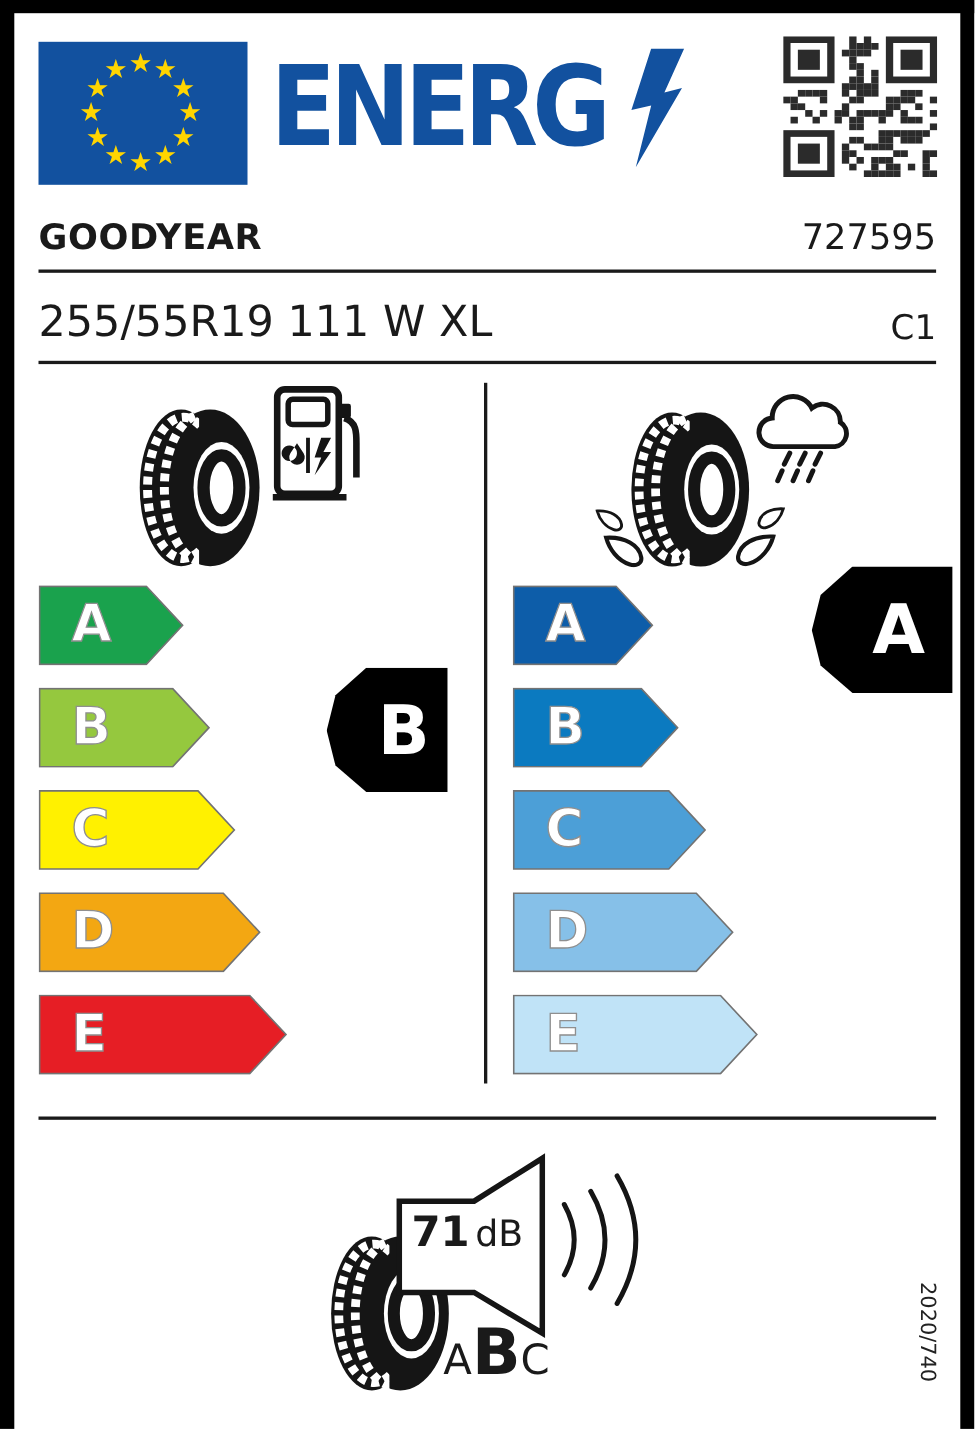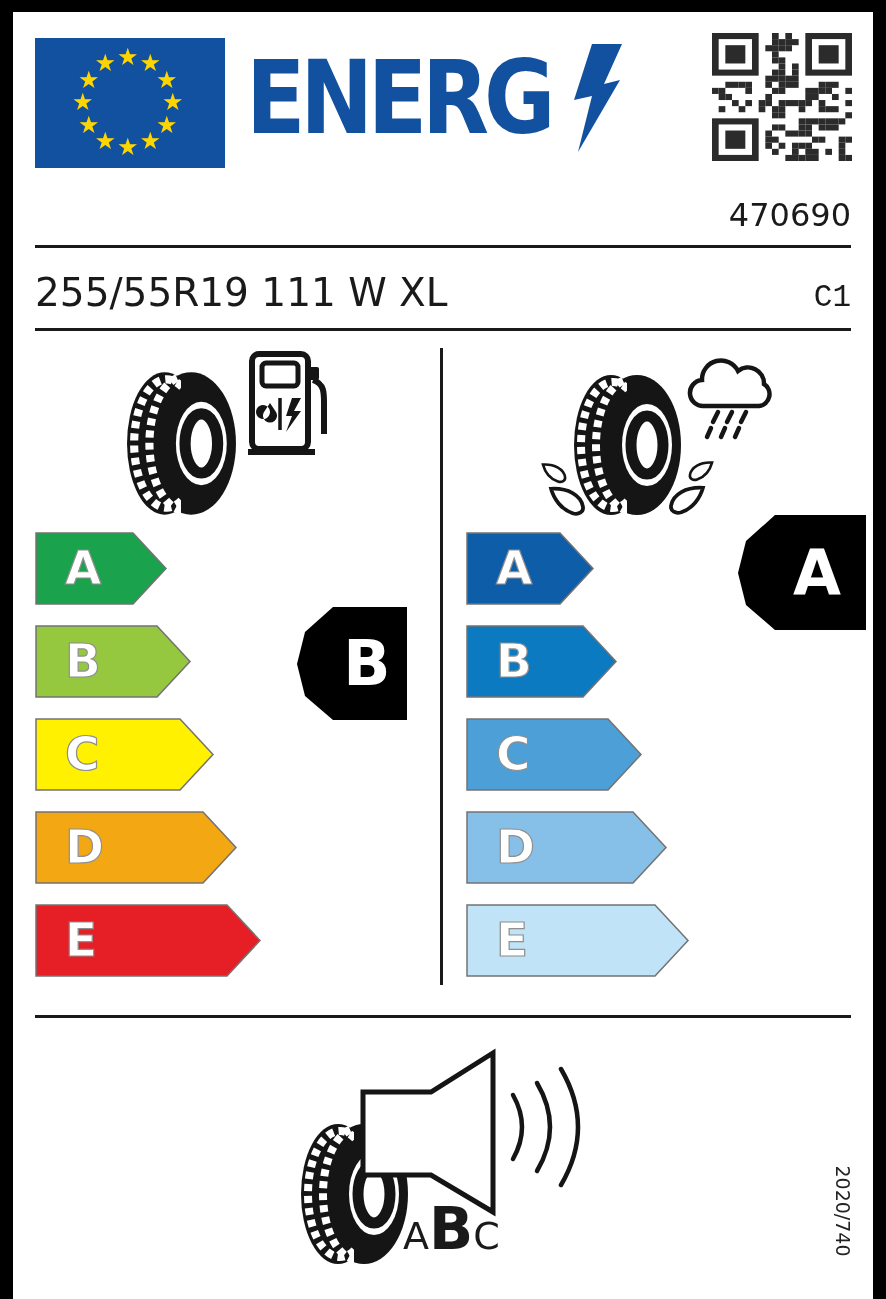--- a/index.html
+++ b/index.html
@@ -19,21 +19,21 @@
   .star { position:absolute; font-size:24px; color:#ffd500; line-height:1; }
   #energy-logo { position:absolute; left:246px; top:40px; height:120px; display:flex; }
   #energy-logo-text { font-size:99px; font-weight:bold; letter-spacing:-6px; transform:scale(.88,1.02); transform-origin:left center; }
   #qr-svg { position:absolute; left:712px; top:33px; width:140px; height:128px; }
 
   
   .rowtext { position:absolute; color:#1a1a1a; white-space:nowrap; }
   #brand { left:35px; top:196px; font-size:32px; font-weight:bold; letter-spacing:.5px; }
   #article { right:35px; top:196px; font-size:32px; }
   #size { left:35px; top:270px; font-size:39px; }
-  #tyre-class { right:35px; top:280px; font-size:31px;font-family:Liberation Mono, monospace; }
+  #tyre-class { right:35px; top:280px; font-size:31px; }
 
   
   .arrow { position:absolute; }
   .arrow svg { display:block; }
   .arrow .letter { position:absolute; left:30px; top:0; height:73px; line-height:71px;
     font-size:47px; font-weight:bold; color:#fff; -webkit-text-stroke:1.2px #8f8f8f; }
   .sel-arrow { position:absolute; }
   .sel-arrow .letter { position:absolute; left:0; top:0; width:100%; height:100%;
     display:flex; align-items:center; justify-content:center; padding-left:30px;
     font-size:62px; font-weight:bold; color:#fff; }
@@ -218,21 +218,22 @@
       <rect x="1" y="1" width="5" height="5" fill="#fff"></rect>
       <rect x="2" y="2" width="3" height="3" fill="#2b2b2b"></rect>
       <rect x="14" y="0" width="7" height="7" fill="#2b2b2b"></rect>
       <rect x="15" y="1" width="5" height="5" fill="#fff"></rect>
       <rect x="16" y="2" width="3" height="3" fill="#2b2b2b"></rect>
       <rect x="0" y="14" width="7" height="7" fill="#2b2b2b"></rect>
       <rect x="1" y="15" width="5" height="5" fill="#fff"></rect>
       <rect x="2" y="16" width="3" height="3" fill="#2b2b2b"></rect>
     </svg>
 
-  <div class="rowtext" id="article">470690</div>
+  <div class="rowtext" id="brand">GOODYEAR</div>
+  <div class="rowtext" id="article">727595</div>
   <div class="hline" style="top:245px"></div>
   <div class="rowtext" id="size">255/55R19 111 W XL</div>
   <div class="rowtext" id="tyre-class">C1</div>
   <div class="hline" style="top:328px"></div>
 
   <div id="vdivider"></div>
 
   <svg class="icon" style="left:126px; top:370px" width="112" height="148" viewBox="0 0 110 145">
       <use href="#tire"></use>
     </svg>
@@ -358,20 +359,24 @@
   <svg class="icon" style="left:358px; top:1048px" width="140" height="170" viewBox="0 0 140 170">
     <polygon points="5,44 73,44 135,5 135,164 73,127 5,127" fill="#fff" stroke="#151515" stroke-width="5"></polygon>
   </svg>
   <svg class="icon" style="left:505px; top:1055px" width="85" height="145" viewBox="0 0 85 145">
     <g fill="none" stroke="#151515" stroke-width="4.5" stroke-linecap="round">
       <path d="M8,40 Q26,72 8,104"></path>
       <path d="M32,28 Q58,72 32,116"></path>
       <path d="M56,14 Q90,72 56,130"></path>
     </g>
   </svg>
+  <div id="noise-db">
+    <span id="noise-value">71</span>
+    <span id="noise-unit">dB</span>
+  </div>
   <div id="noise-abc">
     <span class="a">A</span>
     <span class="b">B</span>
     <span class="c">C</span>
   </div>
 
   <div id="regulation">2020/740</div>
 </div>
 
 </body></html>

